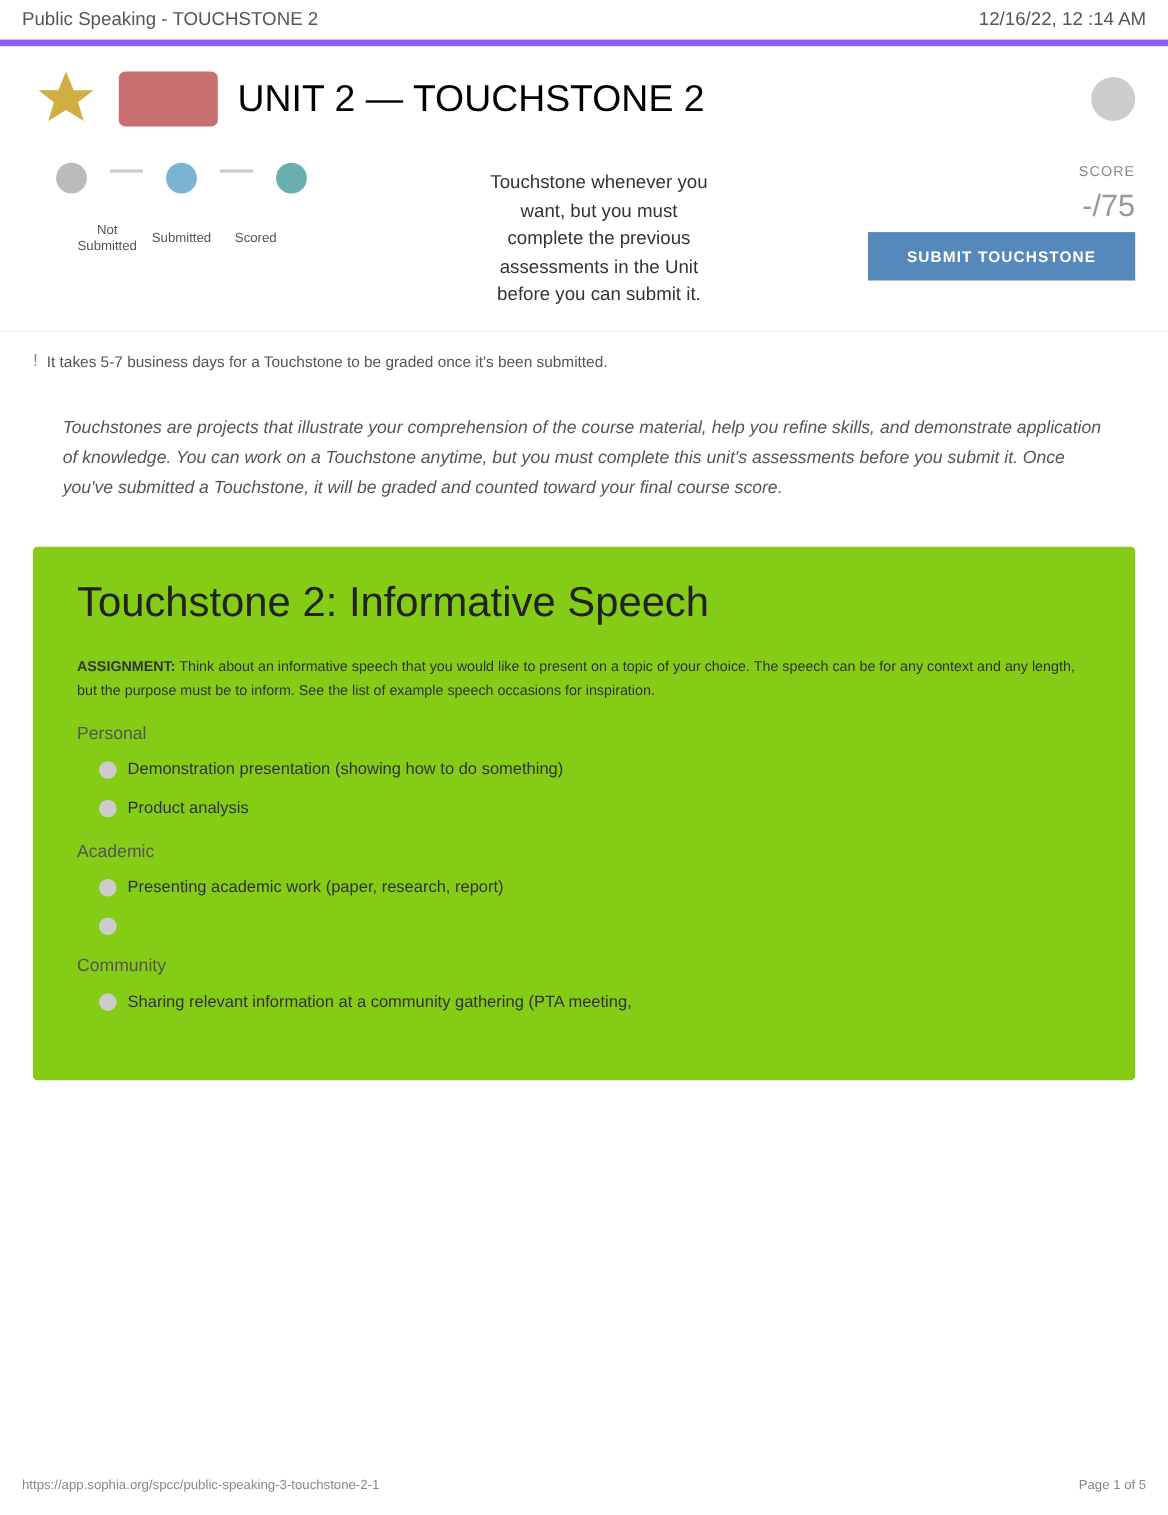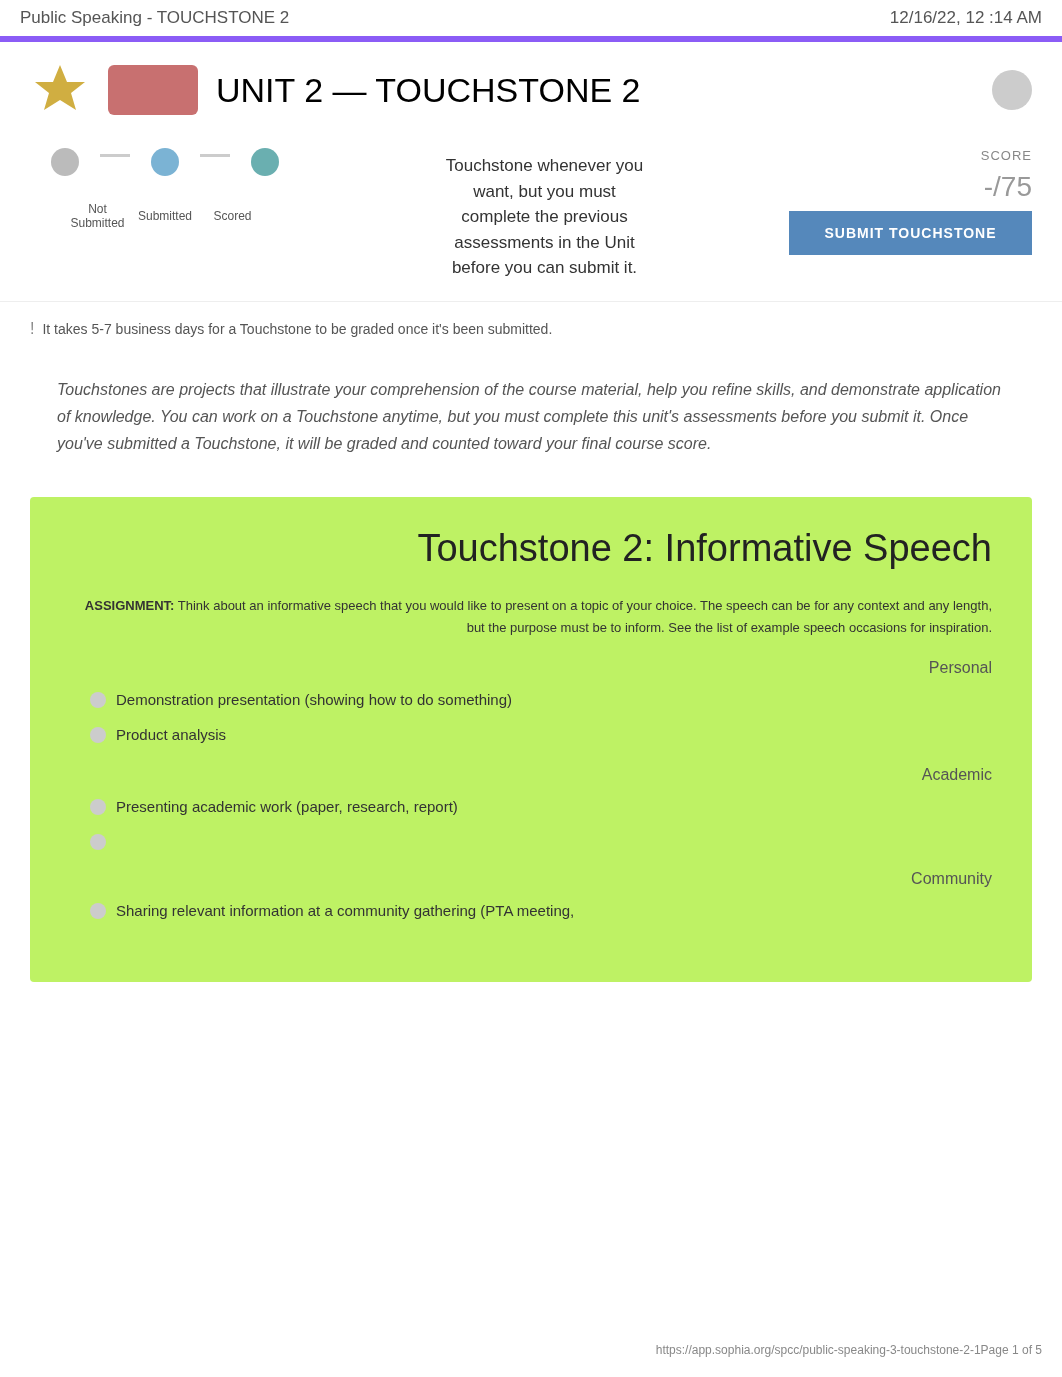--- a/index.html
+++ b/index.html
@@ -169,24 +169,23 @@
       padding: 10px 50px 30px 57px;
       font-style: italic;
       color: #555;
       font-size: 16px;
       line-height: 1.7;
     }
 
     
     .content-card {
       margin: 10px 30px;
-      background: #bef264;
+      background: #84cc16;
       border-radius: 4px;
       padding: 30px 40px 40px 40px;
-      text-align: right;
     }
     .touchstone-title {
       font-size: 38px;
       font-weight: 400;
       color: #222;
       margin-bottom: 25px;
     }
     .assignment-text {
       font-size: 13px;
       color: #333;
@@ -224,21 +223,21 @@
       margin-top: 3px;
     }
 
     
     .page-footer {
       position: absolute;
       bottom: 20px;
       left: 20px;
       right: 20px;
       display: flex;
-      justify-content: flex-end;
+      justify-content: space-between;
       font-size: 12px;
       color: #888;
     }
   </style>
 </head>
 <body>
 
 <div class="top-bar">
   <span>Public Speaking - TOUCHSTONE 2</span>
   <span>12/16/22, 12 :14 AM</span>

